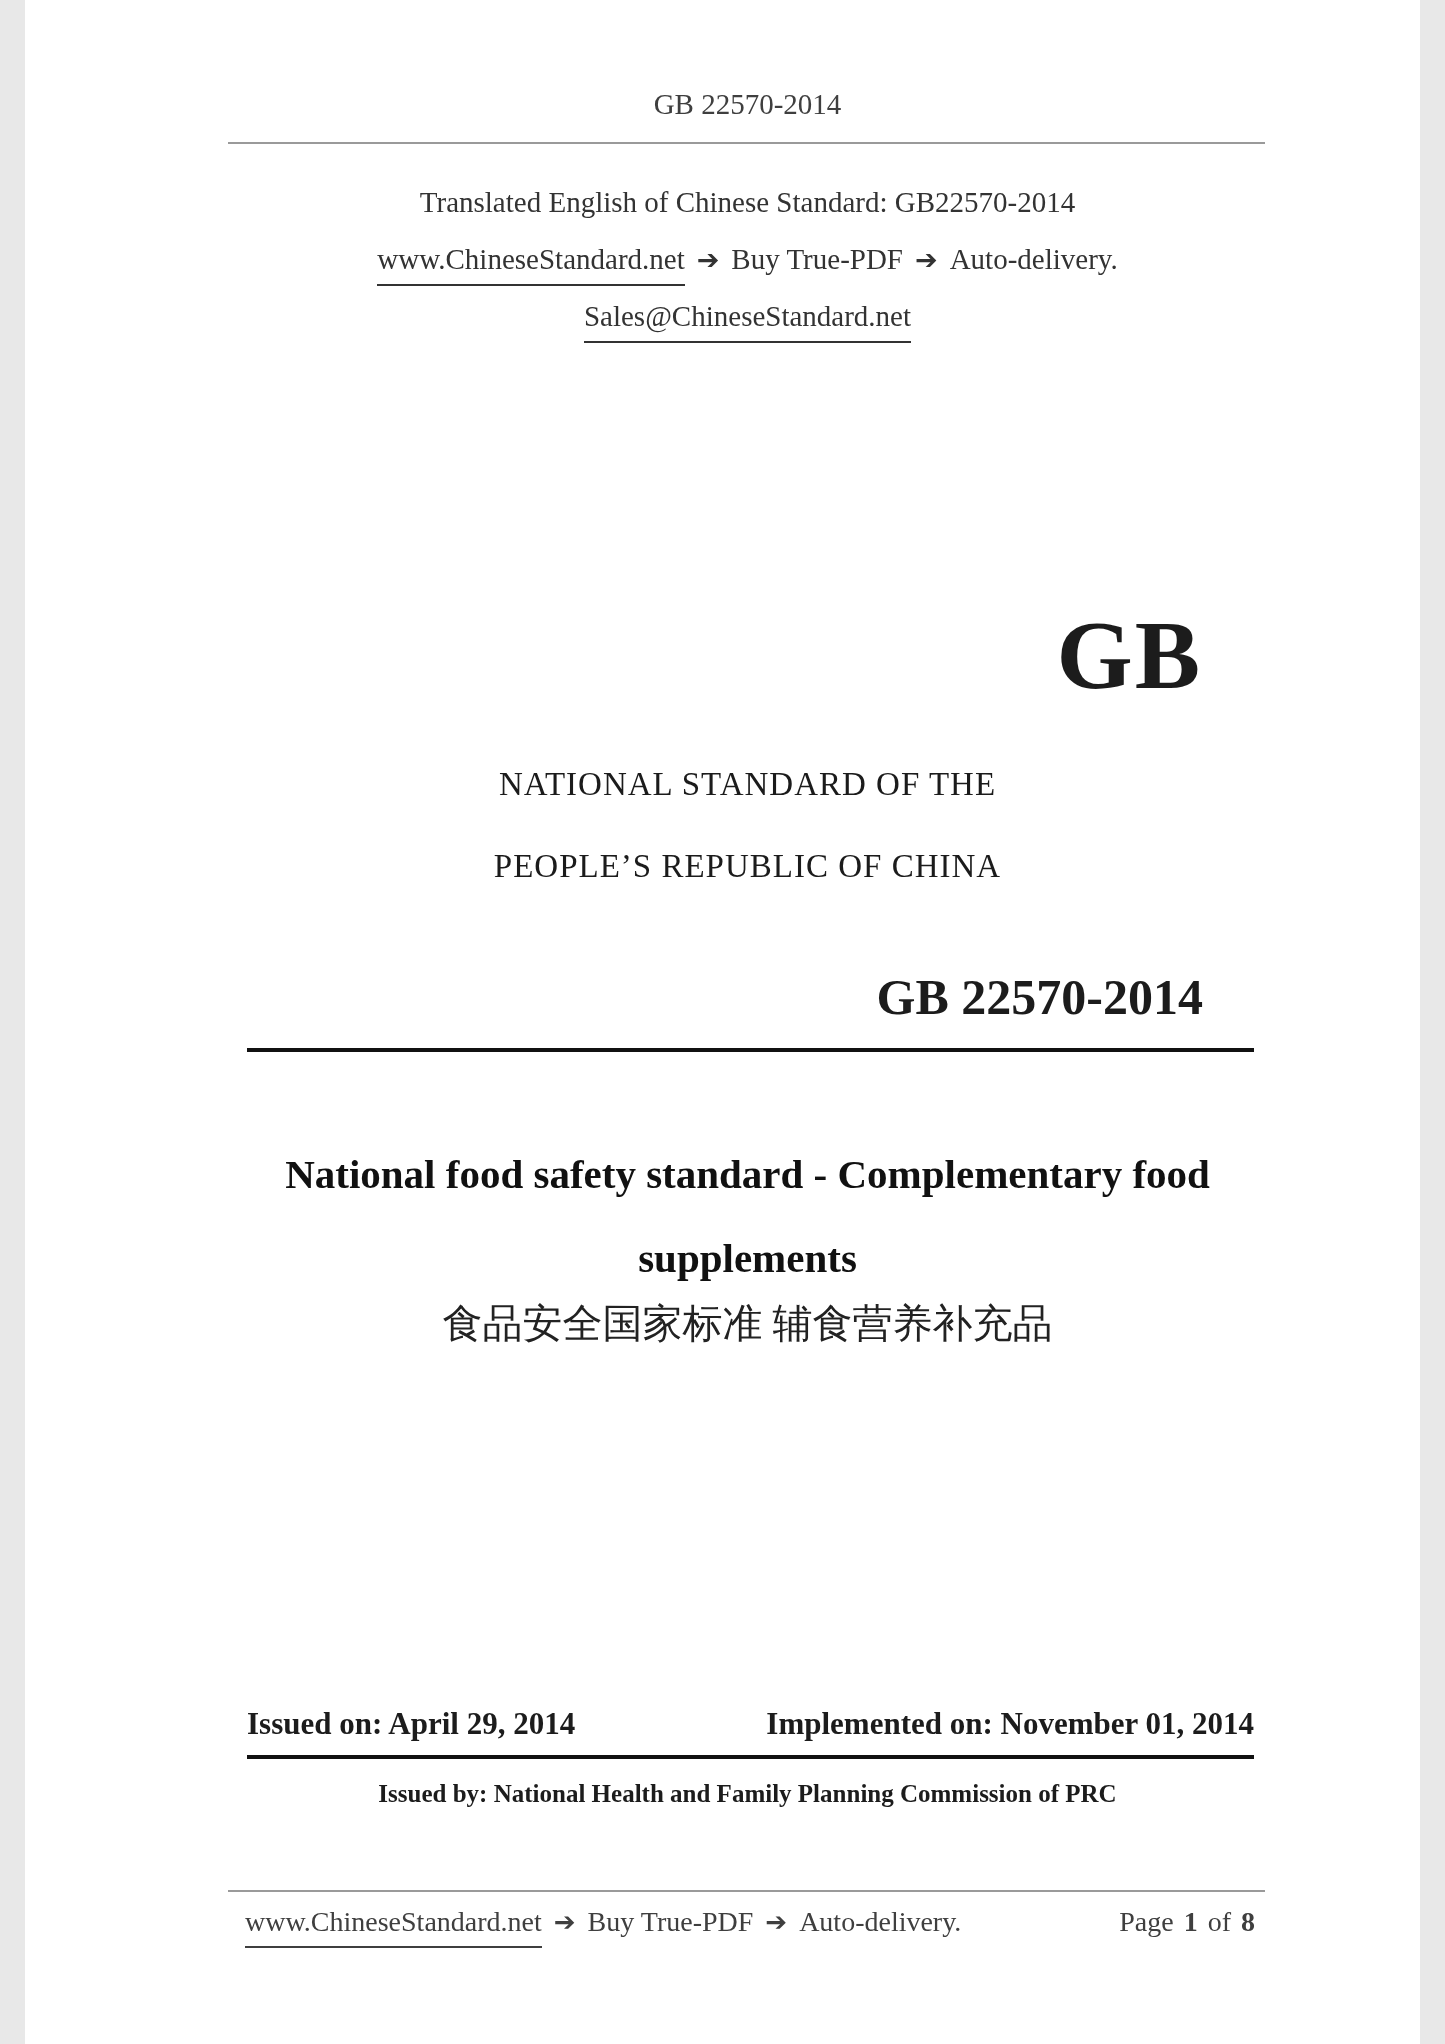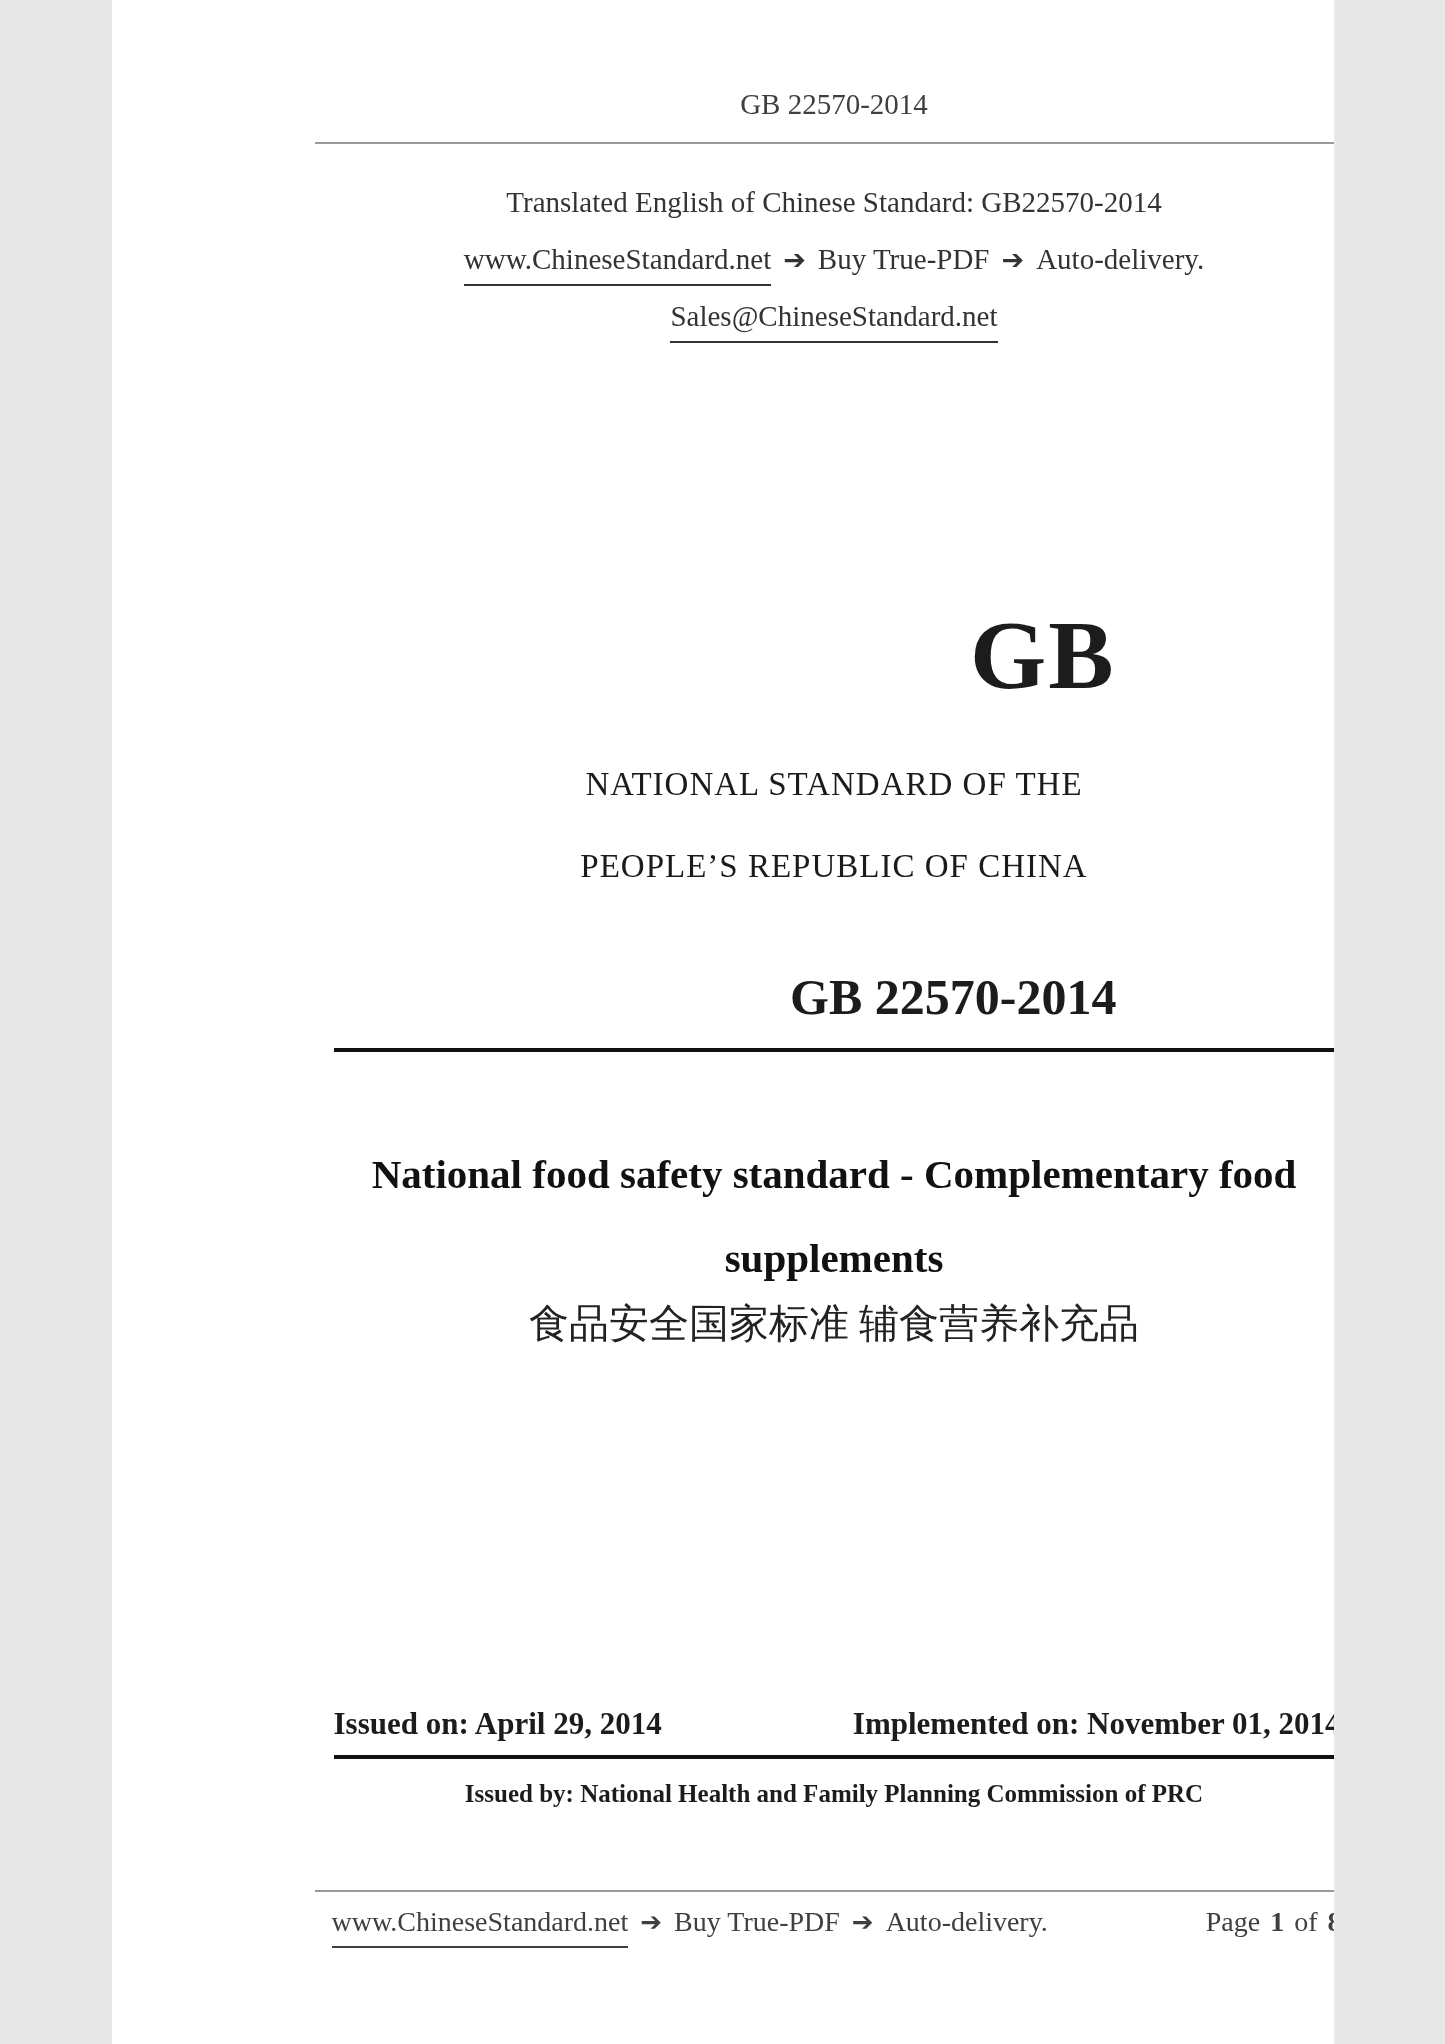--- a/index.html
+++ b/index.html
@@ -1,18 +1,18 @@
 <!DOCTYPE html>
 <html><head>
 <meta charset="utf-8">
 <style>
   html,body{margin:0;padding:0;background:#e8e8e8;}
   .page{
     position:relative;
-    width:1222px;height:2044px;
+    width:1395px;height:2044px;
     background:#ffffff;
     margin:0 auto;
     font-family:"Liberation Serif","DejaVu Serif",serif;
     color:#1c1c1c;
     overflow:hidden;
   }
   .abs{position:absolute;}
   .centered{left:0;width:1445px;text-align:center;}
 
   

